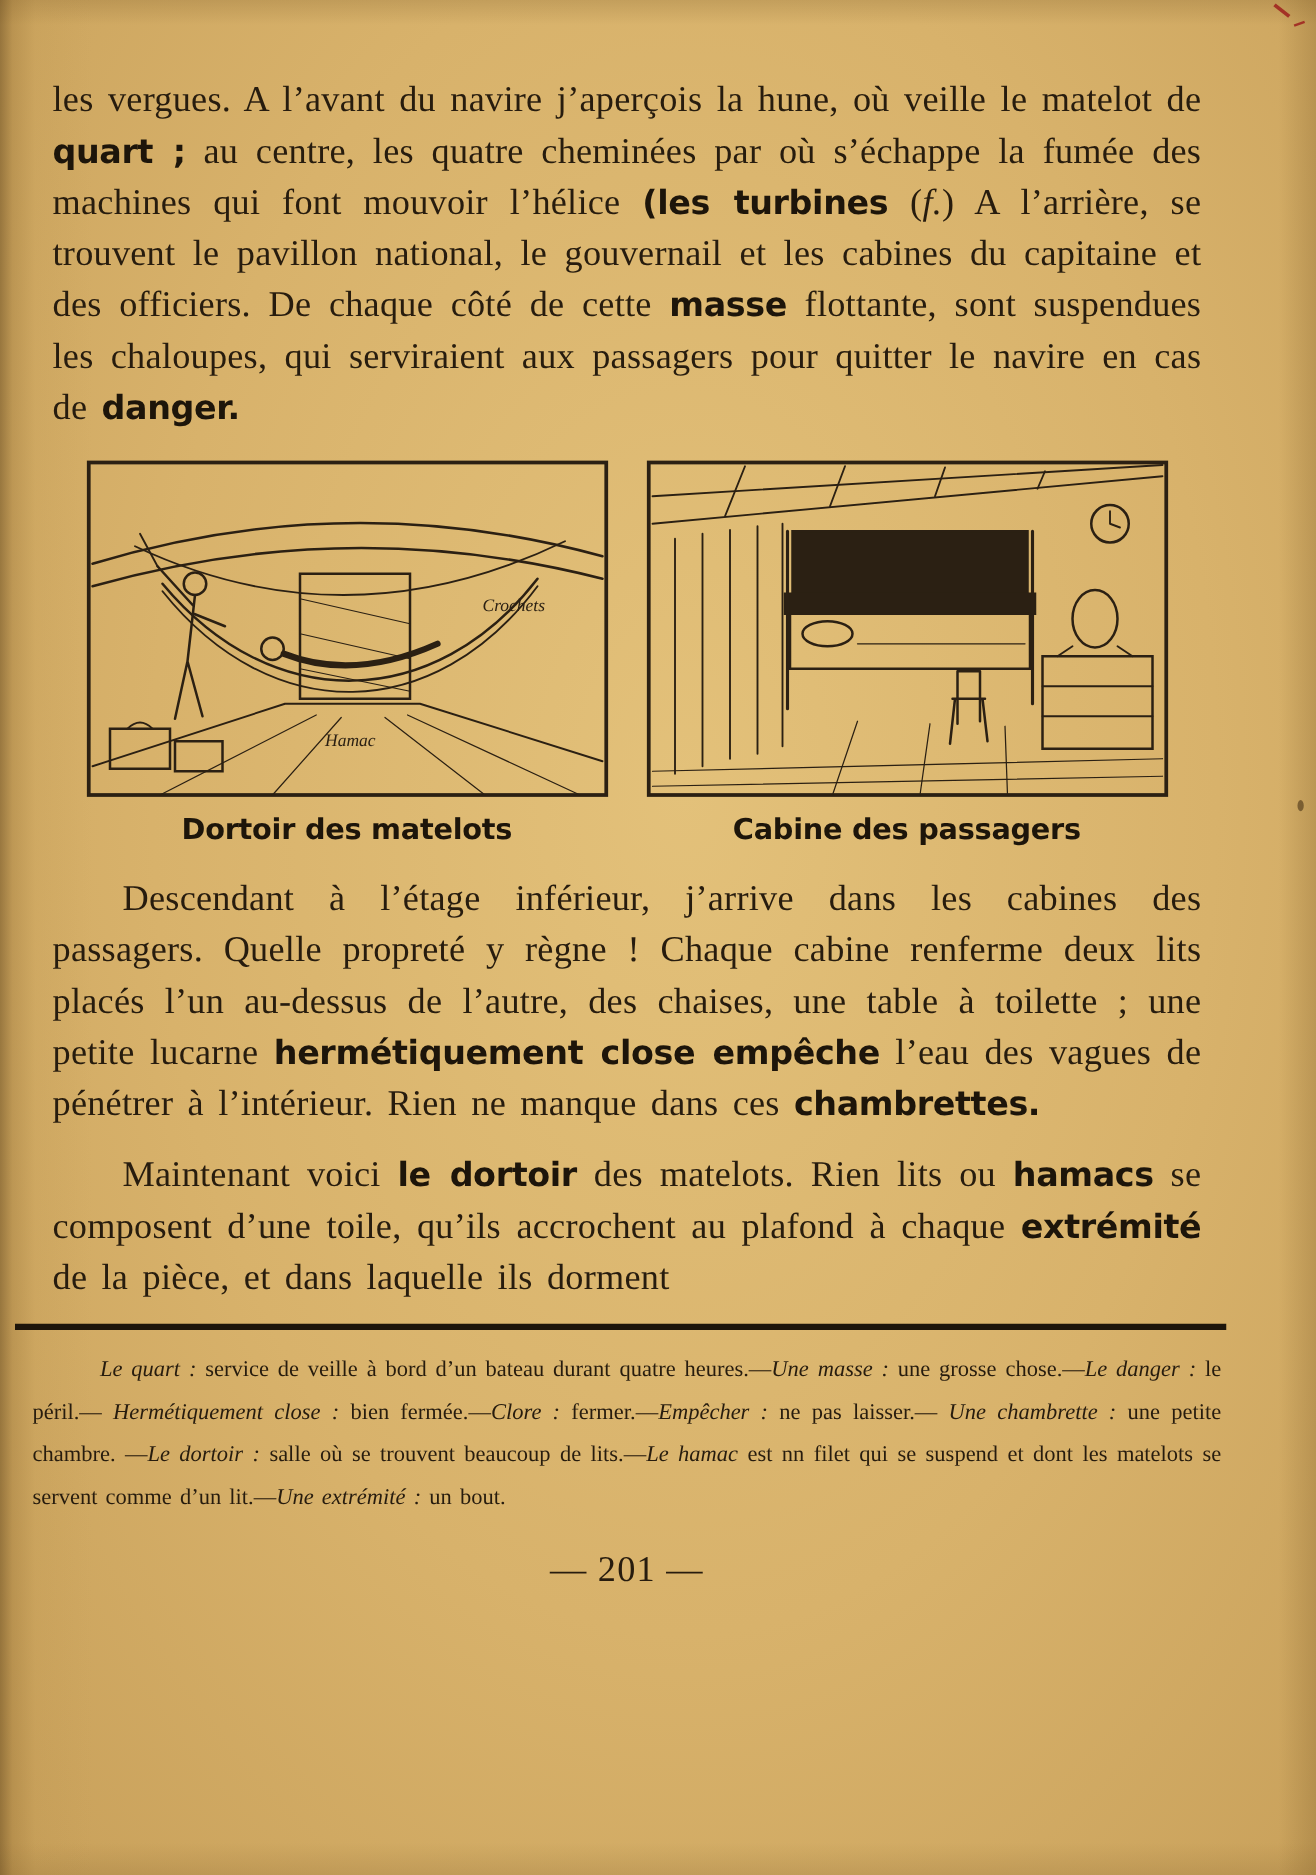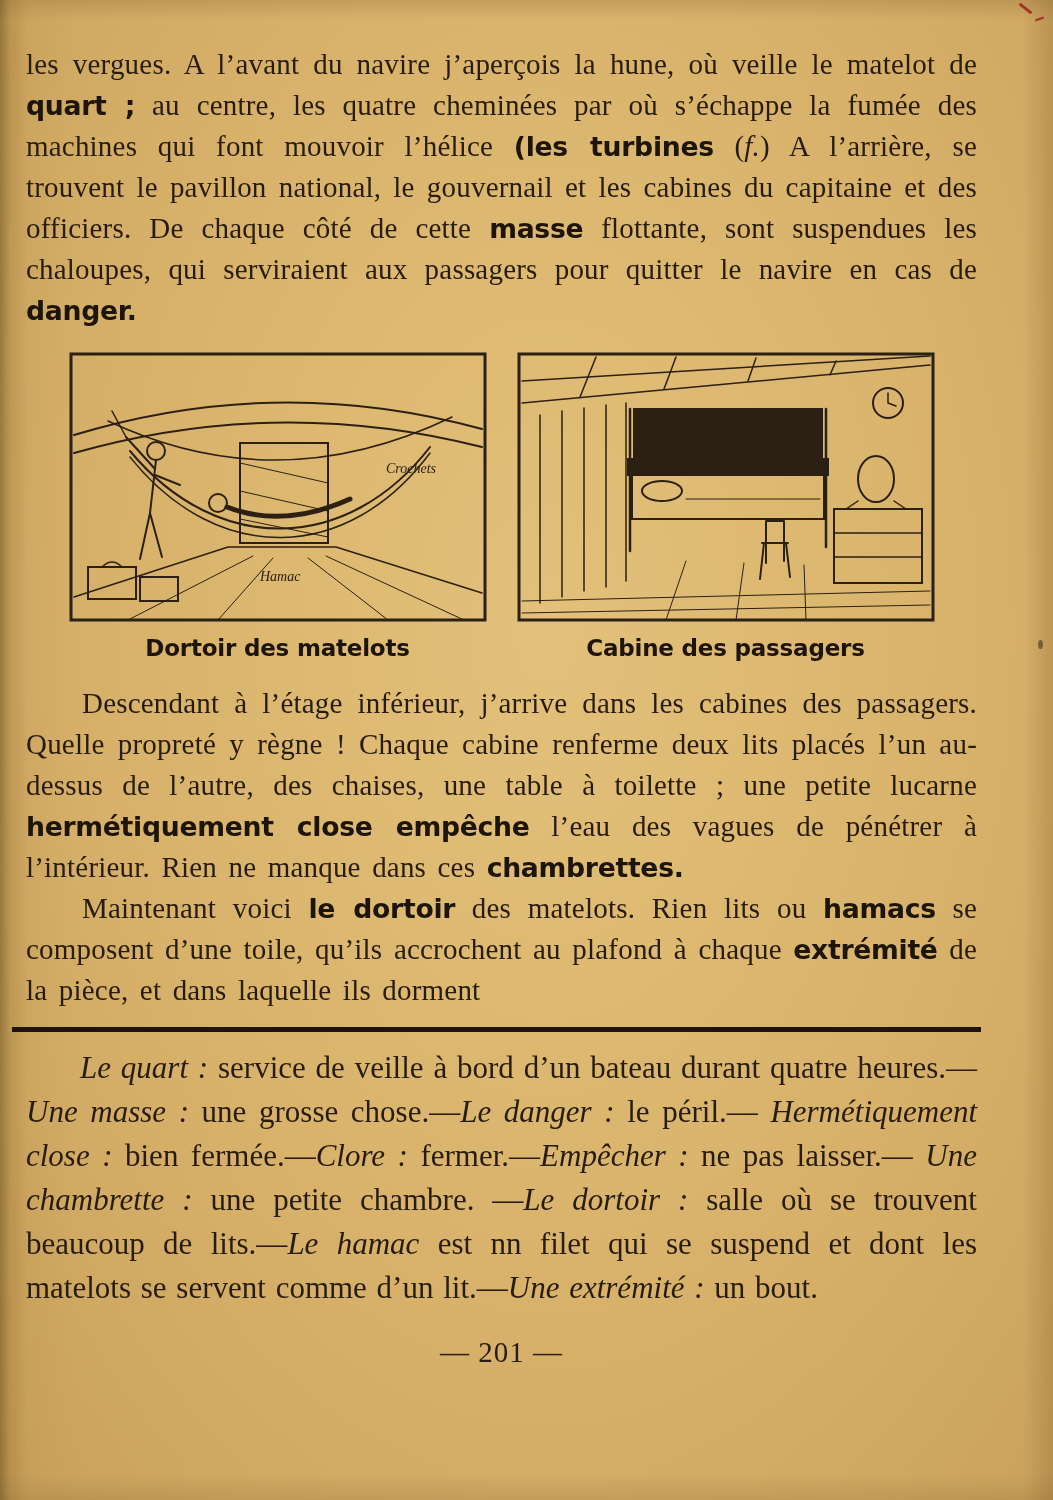--- a/index.html
+++ b/index.html
@@ -13,39 +13,39 @@
     color:#271c0e;
     background:
       linear-gradient(90deg, rgba(96,68,26,0.50) 0px, rgba(140,104,46,0.30) 10px, rgba(180,142,74,0.14) 28px, rgba(0,0,0,0) 74px),
       linear-gradient(270deg, rgba(122,90,38,0.28) 0px, rgba(0,0,0,0) 30px),
       linear-gradient(180deg, rgba(118,86,36,0.22) 0px, rgba(0,0,0,0) 20px),
       linear-gradient(0deg, rgba(118,86,36,0.18) 0px, rgba(0,0,0,0) 26px),
       radial-gradient(ellipse at 52% 42%, #e3c17a 0%, #d8b26b 55%, #c8a05a 100%);
     padding:44px 76px 0 26px;
   }
   .body-par{
-    font-size:29px;line-height:41px;margin:0;
+    font-size:29px;line-height:41px;margin:16px;
     text-align:justify;word-spacing:4px;letter-spacing:0.2px;
   }
   .indent{text-indent:56px;}
   .seg-b{
     font-family:"DejaVu Sans","Liberation Sans",sans-serif;
     font-weight:700;font-size:0.92em;letter-spacing:-0.3px;color:#1d150a;
   }
   .seg-i{font-style:italic;}
   .figures{display:flex;justify-content:center;align-items:flex-start;gap:28px;margin:20px 0 22px;}
   .figure{text-align:center;}
   .figure svg{display:block;}
   .figcaption{
     font-family:"DejaVu Sans","Liberation Sans",sans-serif;font-weight:700;
     font-size:23px;margin-top:12px;letter-spacing:-0.2px;color:#1d150a;
   }
   .rule{height:5px;background:#1d150b;margin:16px 0 14px -14px;width:calc(100% + 18px);}
   .footnote{
-    font-size:31px;line-height:44px;margin:0;
+    font-size:18px;line-height:34px;margin:0;
     text-align:justify;text-indent:54px;word-spacing:2px;
   }
   .page-number{text-align:center;font-size:29px;margin-top:26px;letter-spacing:1px;}
   .mark{position:absolute;}
   .mark-red-1{top:7px;right:20px;width:15px;height:3px;background:#a33226;transform:rotate(38deg);}
   .mark-red-2{top:18px;right:9px;width:9px;height:2px;background:#a33226;transform:rotate(-20deg);}
   .mark-dark-1{top:640px;right:10px;width:5px;height:9px;background:rgba(60,40,14,0.55);border-radius:50%;}
 </style>
 </head>
 <body>

